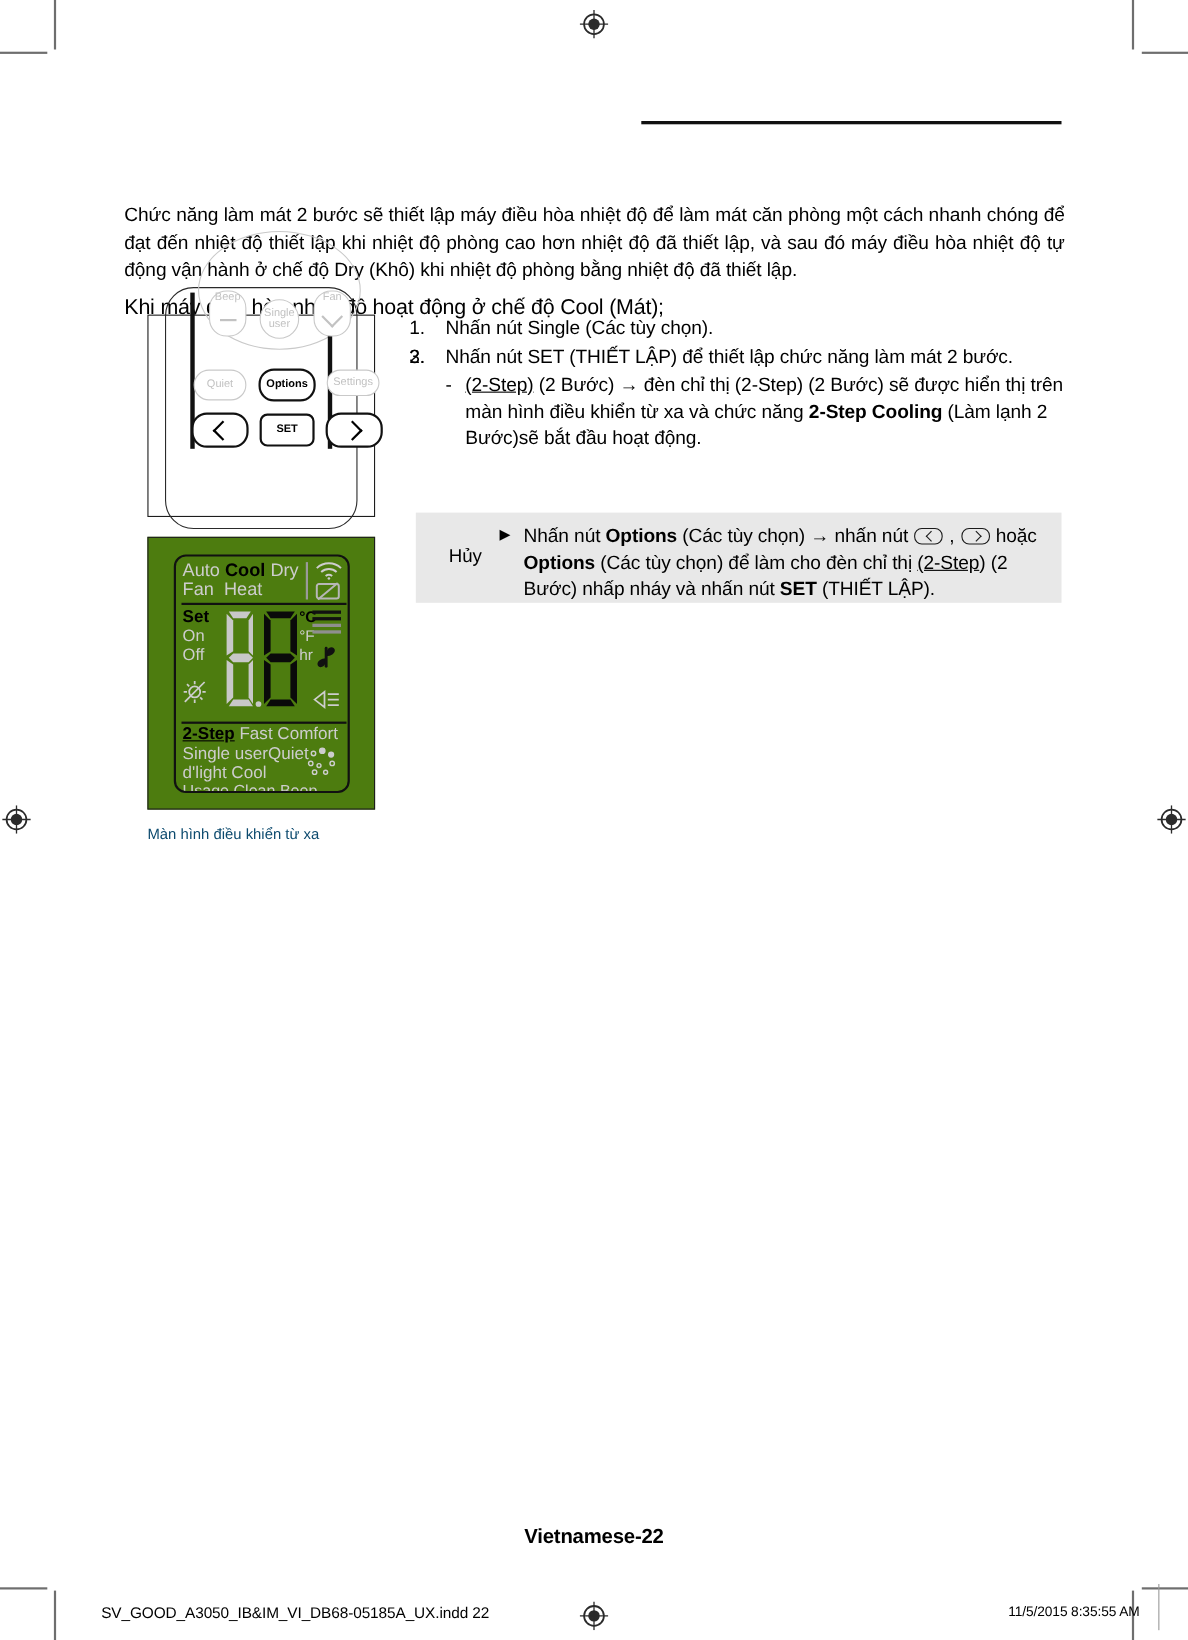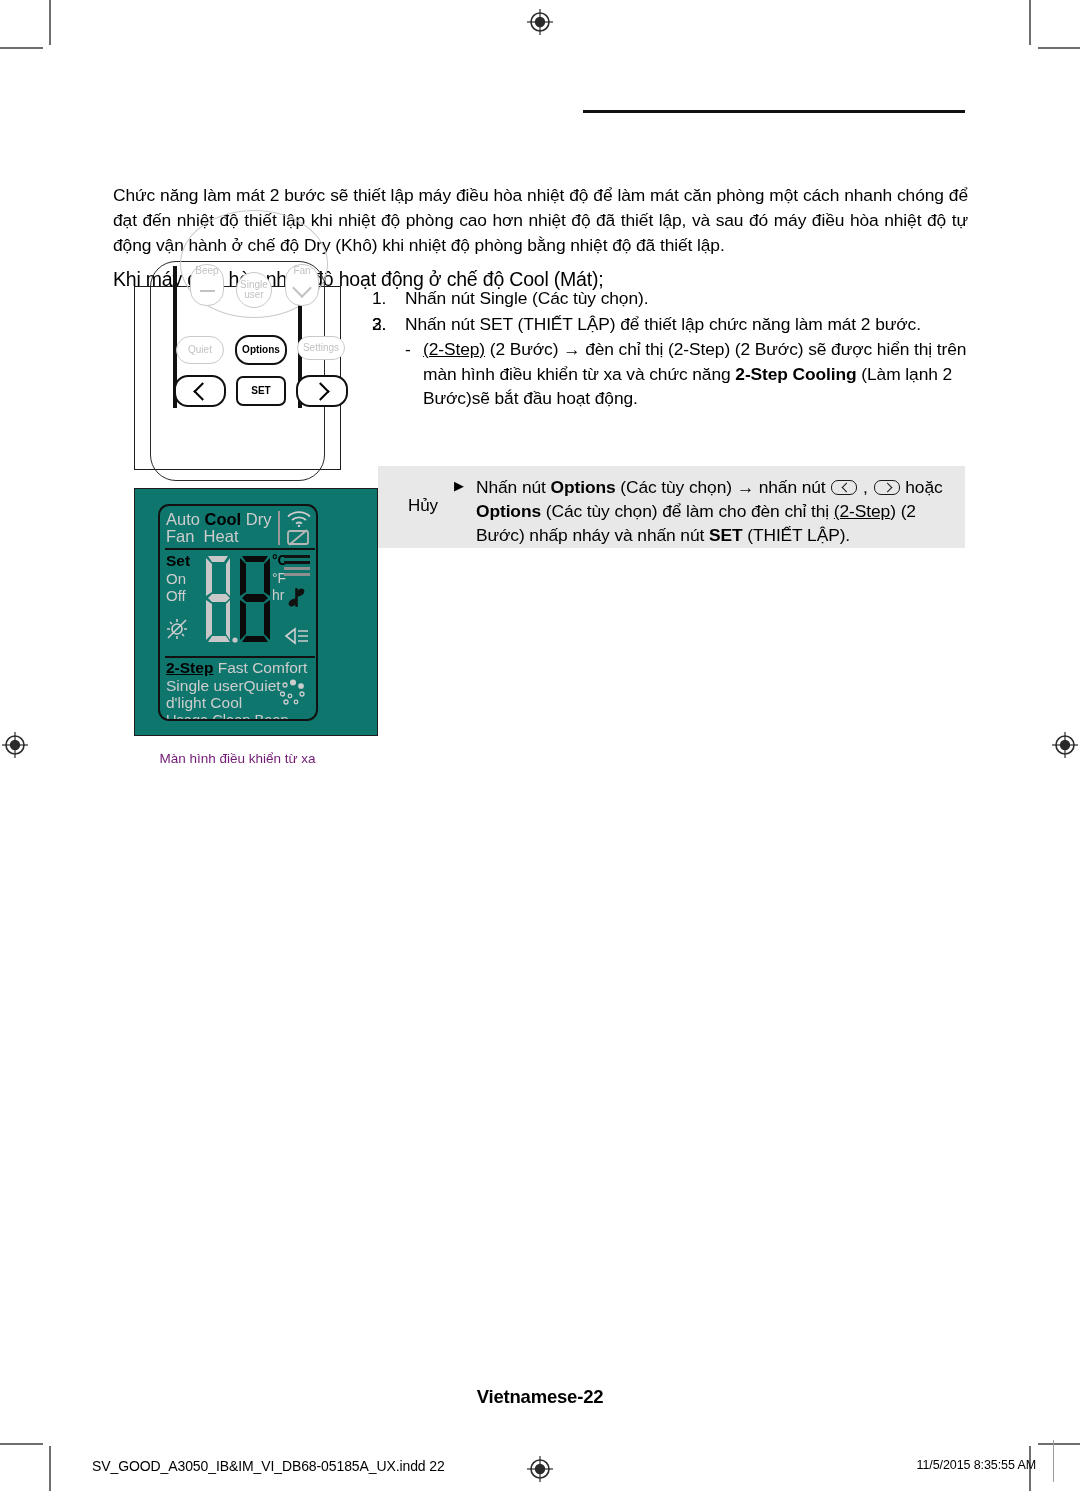--- a/index.html
+++ b/index.html
@@ -277,24 +277,24 @@
     color: #c2c2c2;
   }
   .b-temp .btn-caption { top: 1px; }
   .b-fan  .btn-caption { top: 1px; }
 
   
   .fig-lcd {
     position: absolute;
     left: 134px;
     top: 488px;
-    width: 244px;
+    width: 207px;
     height: 248px;
     border: 1.2px solid #1d1d1d;
-    background: #0f766e;
+    background: #4d7c0f;
     box-sizing: border-box;
   }
   .lcd {
     position: absolute;
     left: 23px;
     top: 15px;
     width: 160px;
     height: 217px;
     border: 2.2px solid #111;
     border-radius: 11px;
@@ -420,23 +420,22 @@
     right: 6px; top: 172px;
     width: 32px; height: 32px;
     color: #cdcdcd;
   }
 
   .fig-caption {
     position: absolute;
     left: 134px;
     top: 751px;
     width: 207px;
-    text-align: center;
     font-size: 13.5px;
-    color: #701a75;
+    color: #0c4a6e;
   }
 
   
   .pagenum {
     position: absolute;
     left: 0; right: 0;
     top: 1386px;
     text-align: center;
     font-size: 18.5px;
     font-weight: bold;

